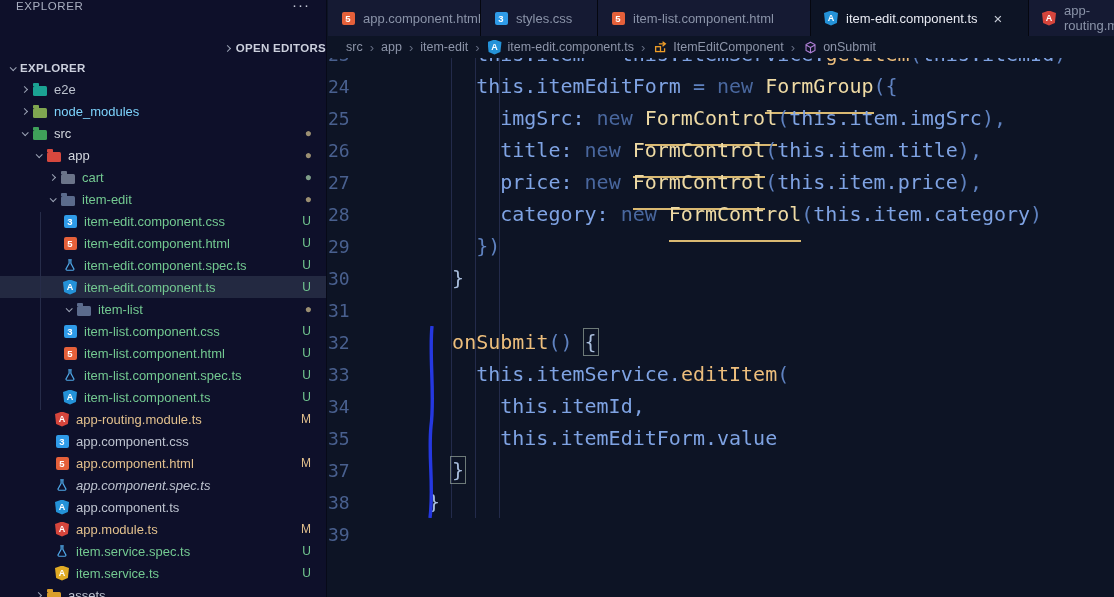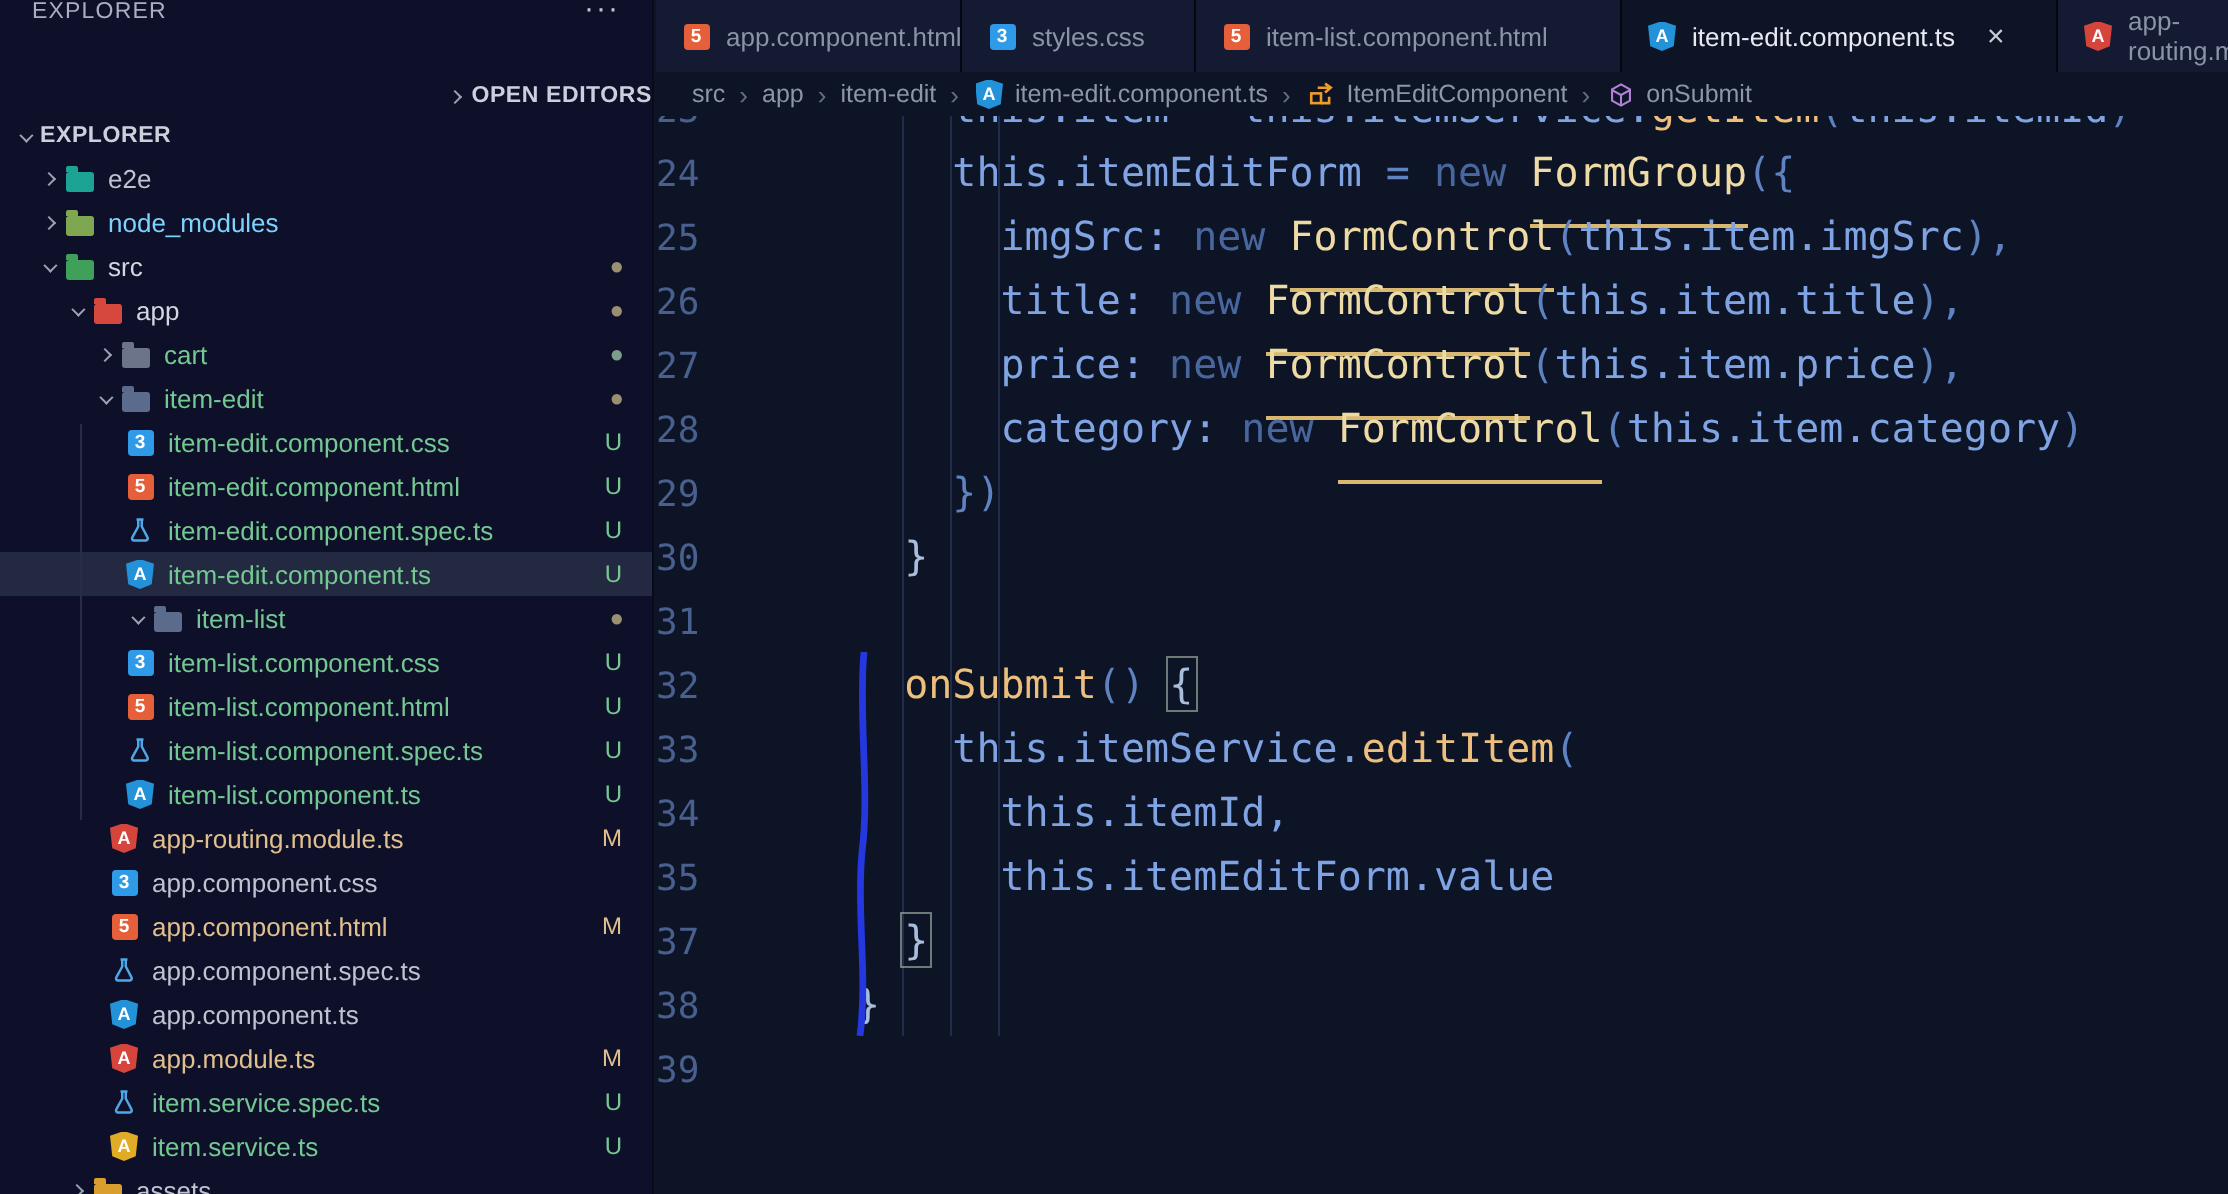--- a/index.html
+++ b/index.html
@@ -259,21 +259,21 @@
           <span class="label lc-default">app.component.css</span>
         </div>
         <div class="row" style="padding-left: 38px;">
           <span class="chevslot"></span>
           <span class="iconbox">
             <span class="sq" style="background: rgb(229, 96, 58);">5</span>
           </span>
           <span class="label lc-mod">app.component.html</span>
           <span class="badge b-M">M</span>
         </div>
-        <div class="row" style="padding-left: 38px;">
+        <div class="row" style="padding-left: 38px; font-style: italic;">
           <span class="chevslot"></span>
           <span class="iconbox">
             <svg class="mini" width="14" height="14" viewBox="0 0 16 16">
               <path fill="none" stroke="#4fa8e8" stroke-width="1.4" d="M6 2h4M7 2v4l-3.4 6.2A1.2 1.2 0 0 0 4.7 14h6.6a1.2 1.2 0 0 0 1-1.8L9 6V2"></path>
             </svg>
           </span>
           <span class="label lc-default">app.component.spec.ts</span>
         </div>
         <div class="row" style="padding-left: 38px;">
           <span class="chevslot"></span>

